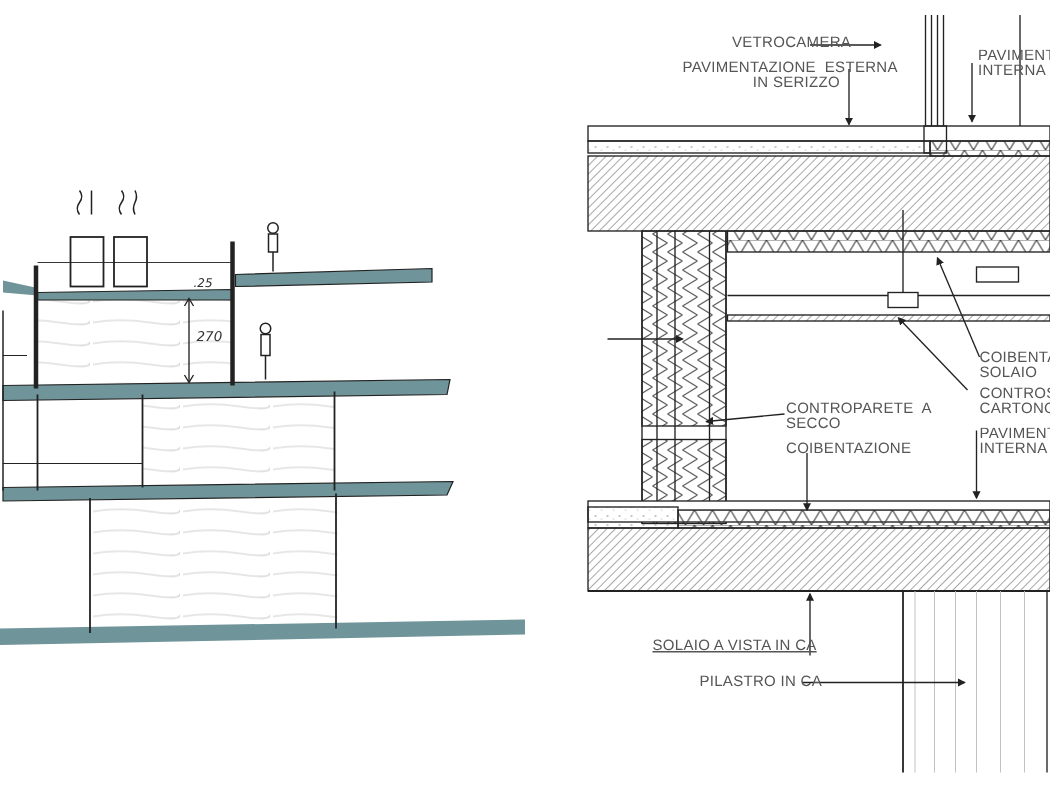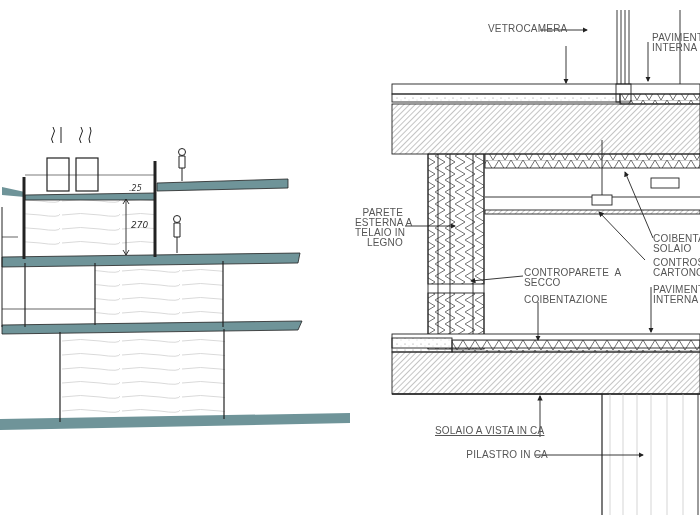--- a/index.html
+++ b/index.html
@@ -146,26 +146,24 @@
         <line x1="168" y1="276" x2="116" y2="281"></line>
         <line x1="183" y1="302" x2="183" y2="340"></line>
         <line x1="296" y1="287" x2="296" y2="332"></line>
         <line x1="185" y1="437" x2="185" y2="396"></line>
         <line x1="180" y1="455" x2="288" y2="455"></line>
       </g>
     </g>
   </svg>
 
   <div class="lbl" style="left:133px;top:24px;">VETROCAMERA</div>
+  <div class="lbl r" style="left:100px;top:41px;width:105px;">PAVIMENTAZIONE  ESTERNA
+IN SERIZZO</div>
   <div class="lbl" style="left:297px;top:33px;width:60px;overflow:hidden;">PAVIMENTAZIONE
 INTERNA  IN PARQUET</div>
-  <div class="lbl r" style="left:0px;top:208px;width:48px;">PARETE
-ESTERNA A
-TELAIO IN
-LEGNO</div>
   <div class="lbl" style="left:298px;top:234px;width:47px;overflow:hidden;">COIBENTAZIONE
 SOLAIO</div>
   <div class="lbl" style="left:298px;top:258px;width:47px;overflow:hidden;">CONTROSOFFITTO
 CARTONGESSO</div>
   <div class="lbl" style="left:169px;top:268px;">CONTROPARETE  A
 SECCO</div>
   <div class="lbl" style="left:298px;top:285px;width:47px;overflow:hidden;">PAVIMENTAZIONE
 INTERNA  IN P</div>
   <div class="lbl" style="left:169px;top:295px;">COIBENTAZIONE</div>
   <div class="lbl r" style="left:80px;top:426px;width:100px;text-decoration:underline;">SOLAIO A VISTA IN CA</div>

